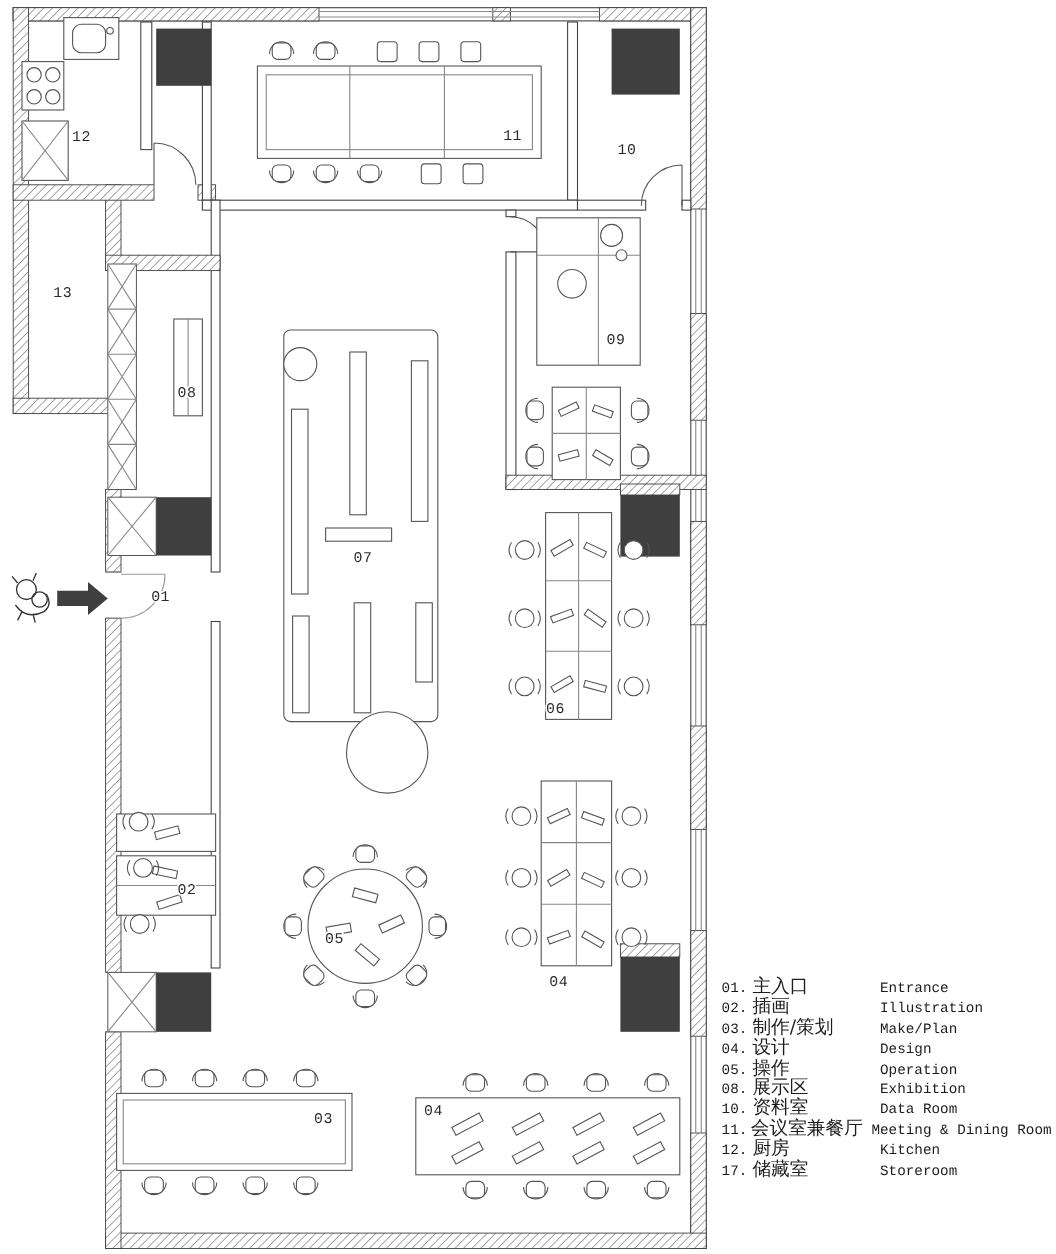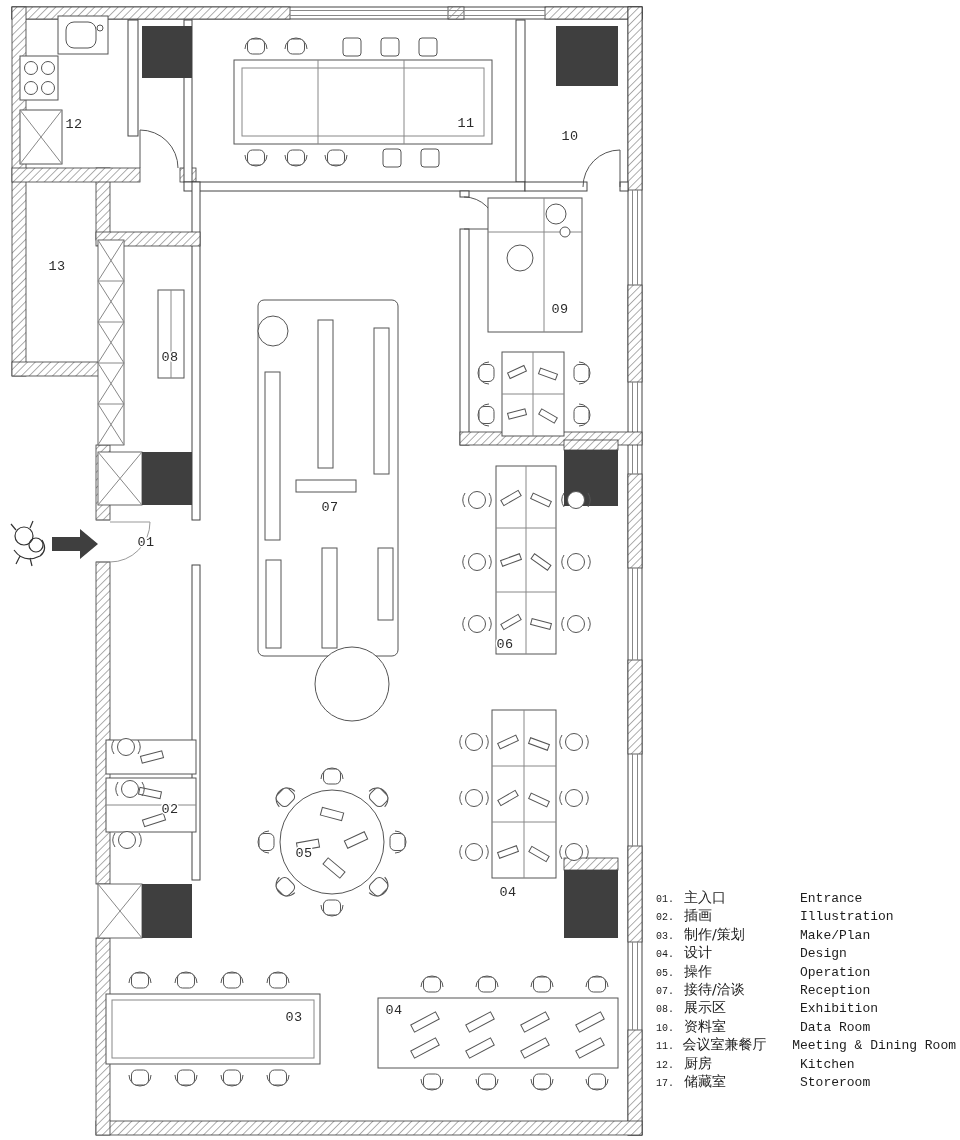--- a/index.html
+++ b/index.html
@@ -3,22 +3,22 @@
 <meta charset="utf-8">
 <style>
   html,body{margin:0;padding:0;background:#fff;}
   .stage{position:relative;width:960px;height:1140px;background:#fff;overflow:hidden;
          font-family:"DejaVu Sans",sans-serif;}
   .plan-svg{position:absolute;left:0;top:0;}
   .room-label{font-family:"Liberation Mono","DejaVu Sans Mono",monospace;font-size:13.5px;
               fill:#2b2b2b;text-anchor:middle;paint-order:stroke;stroke:#ffffff;stroke-width:3px;letter-spacing:.5px;}
   .legend{position:absolute;left:656px;top:888px;width:300px;}
   .lrow{display:flex;align-items:baseline;height:18.4px;line-height:18.4px;white-space:nowrap;}
-  .lnum{width:28px;font-family:"Liberation Mono","DejaVu Sans Mono",monospace;font-size:10px;color:#1c1c1c;}
-  .lcn{width:116px;font-family:"DejaVu Sans",sans-serif;font-size:14px;color:#1c1c1c;}
+  .lnum{width:28px;font-family:"Liberation Mono","DejaVu Sans Mono",monospace;font-size:13px;color:#1c1c1c;}
+  .lcn{width:116px;font-family:"DejaVu Sans",sans-serif;font-size:17px;color:#1c1c1c;}
   .len{flex:1;font-family:"Liberation Mono","DejaVu Sans Mono",monospace;font-size:13px;color:#1c1c1c;}
   .wall{fill:url(#hatch);stroke:#3a3a3a;stroke-width:.8;}
   .iwall{fill:#ffffff;stroke:#444;stroke-width:1;}
   .furn{fill:#ffffff;stroke:#555;stroke-width:1;}
   .thin{fill:none;stroke:#888;stroke-width:1;}
   .mon{fill:#ffffff;stroke:#555;stroke-width:1;}
   .xline{fill:#fff;stroke:#555;stroke-width:.9;}
 </style>
 </head>
 <body>
@@ -327,25 +327,20 @@
     <span class="lnum">04.</span>
     <span class="lcn">设计</span>
     <span class="len">Design</span>
   </div>
   <div class="lrow">
     <span class="lnum">05.</span>
     <span class="lcn">操作</span>
     <span class="len">Operation</span>
   </div>
   <div class="lrow">
-    <span class="lnum">07.</span>
-    <span class="lcn">接待/洽谈</span>
-    <span class="len">Reception</span>
-  </div>
-  <div class="lrow">
     <span class="lnum">08.</span>
     <span class="lcn">展示区</span>
     <span class="len">Exhibition</span>
   </div>
   <div class="lrow">
     <span class="lnum">10.</span>
     <span class="lcn">资料室</span>
     <span class="len">Data Room</span>
   </div>
   <div class="lrow">

